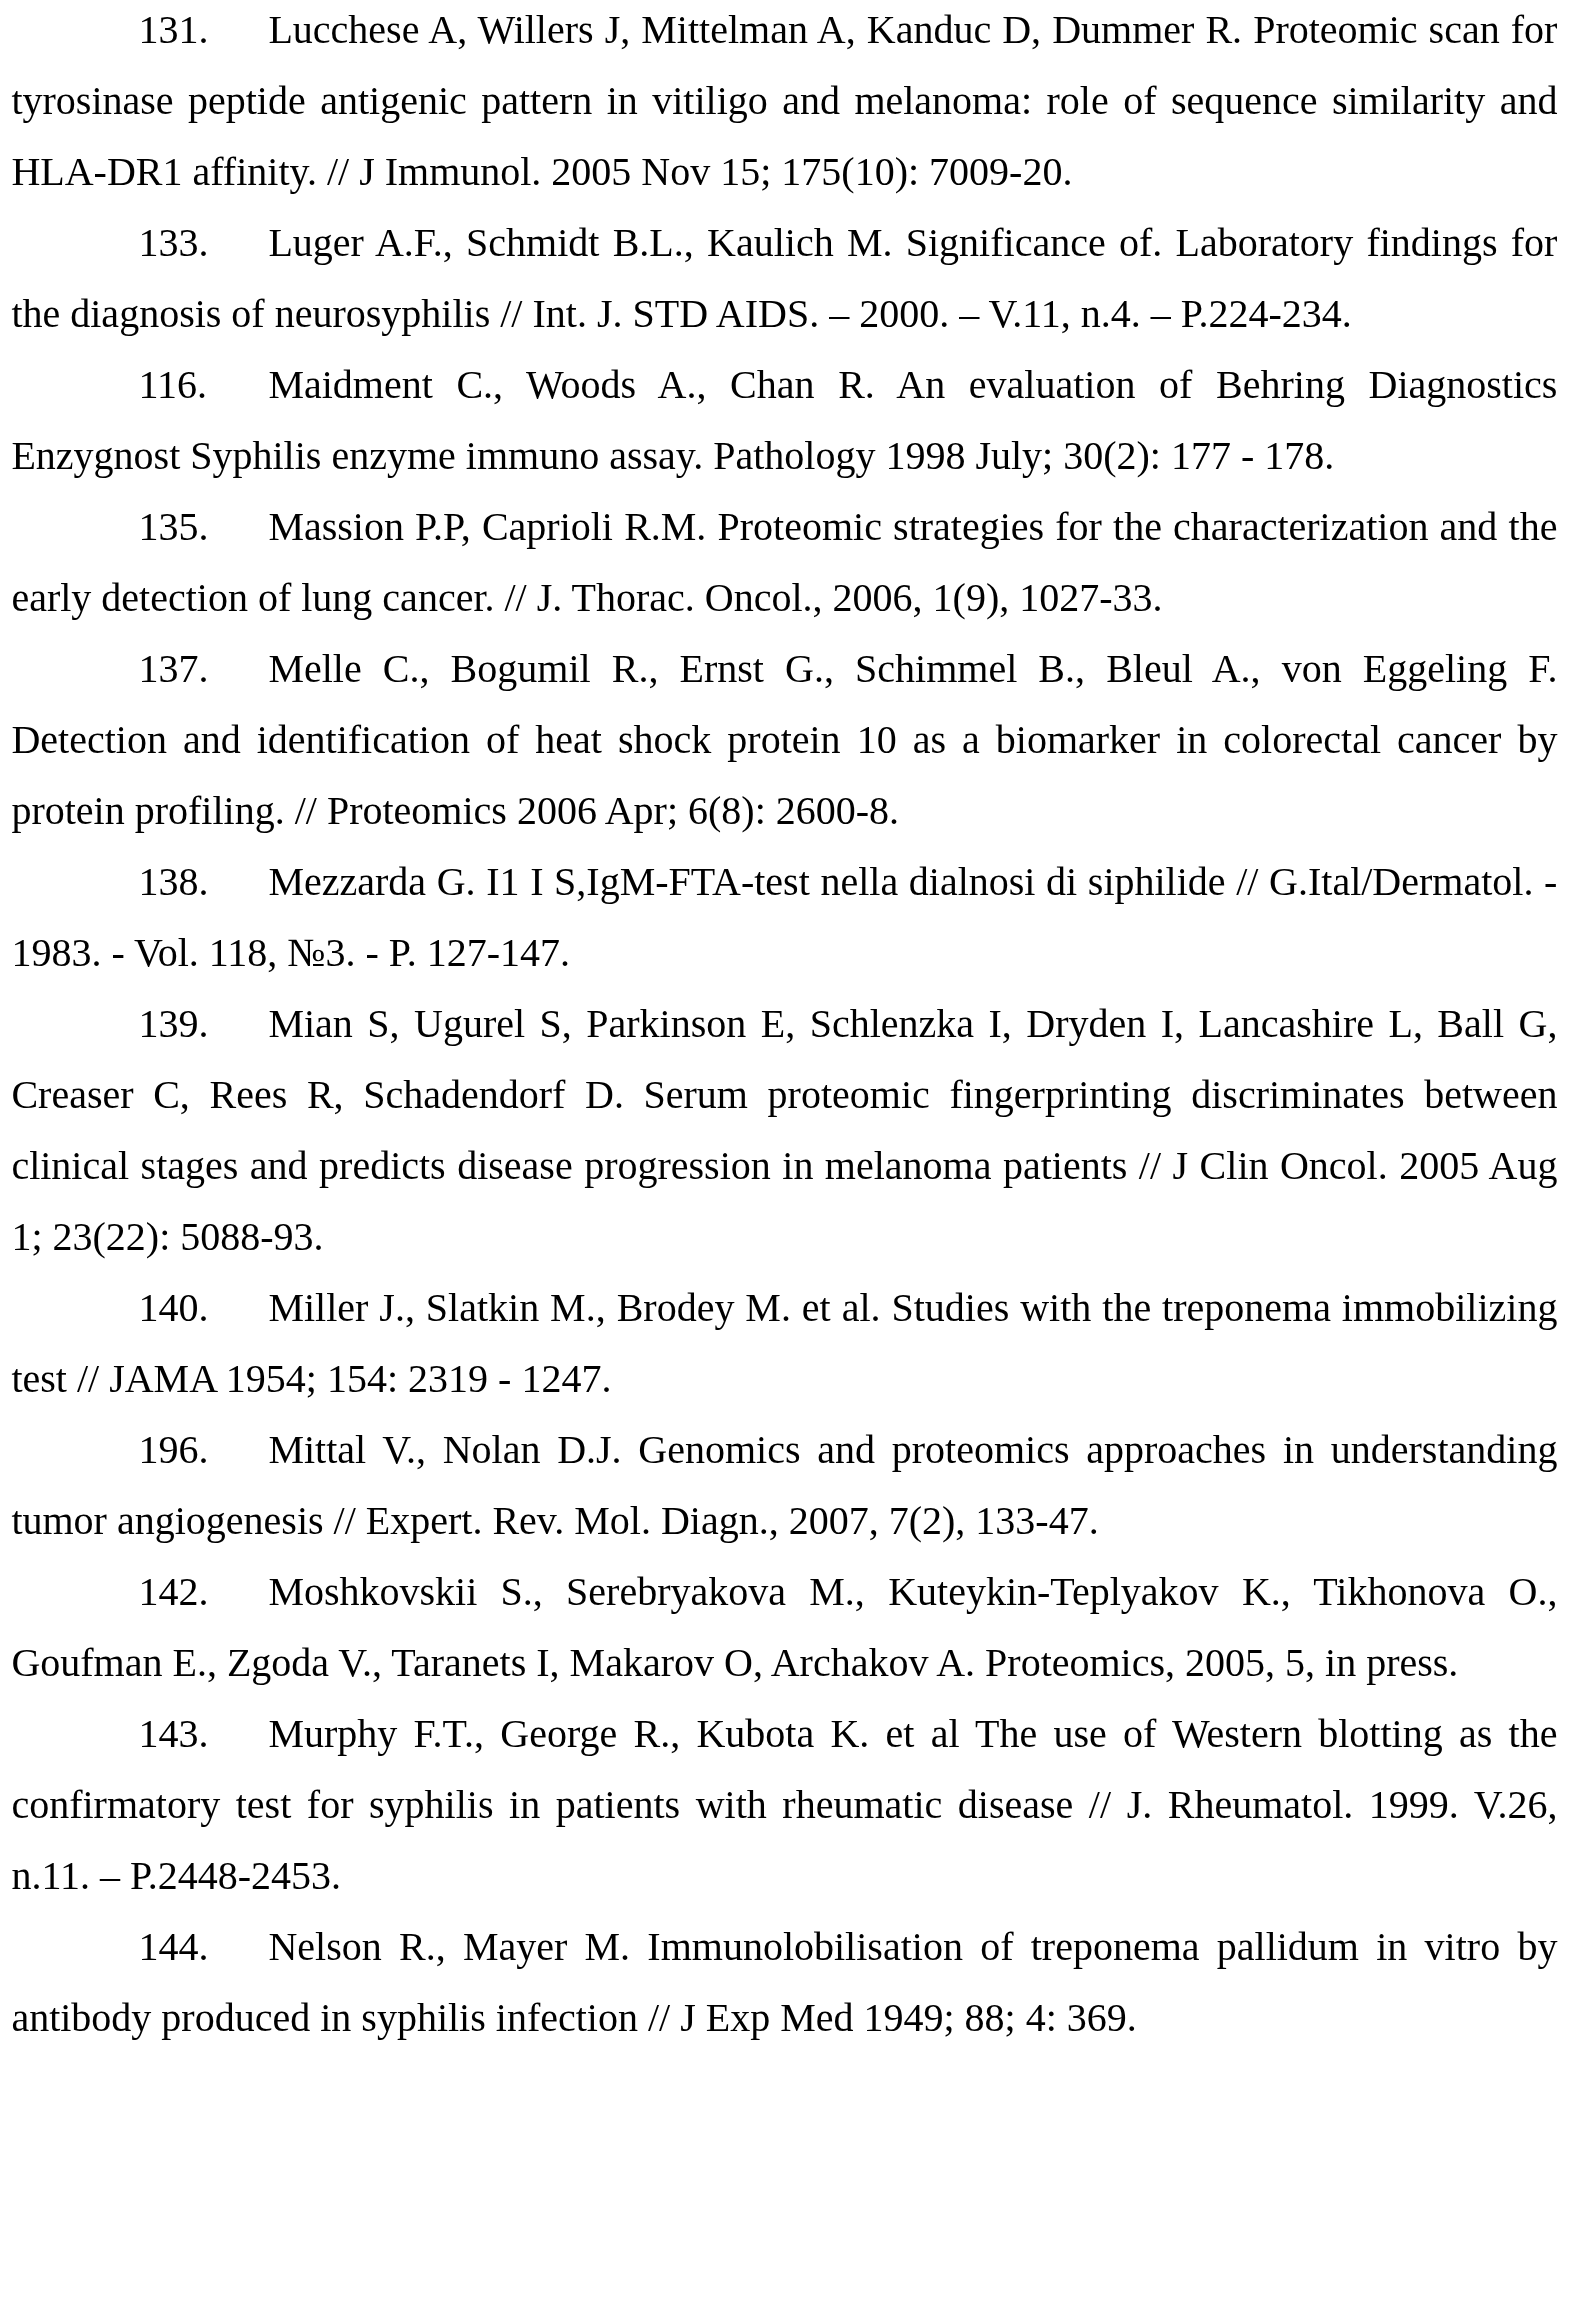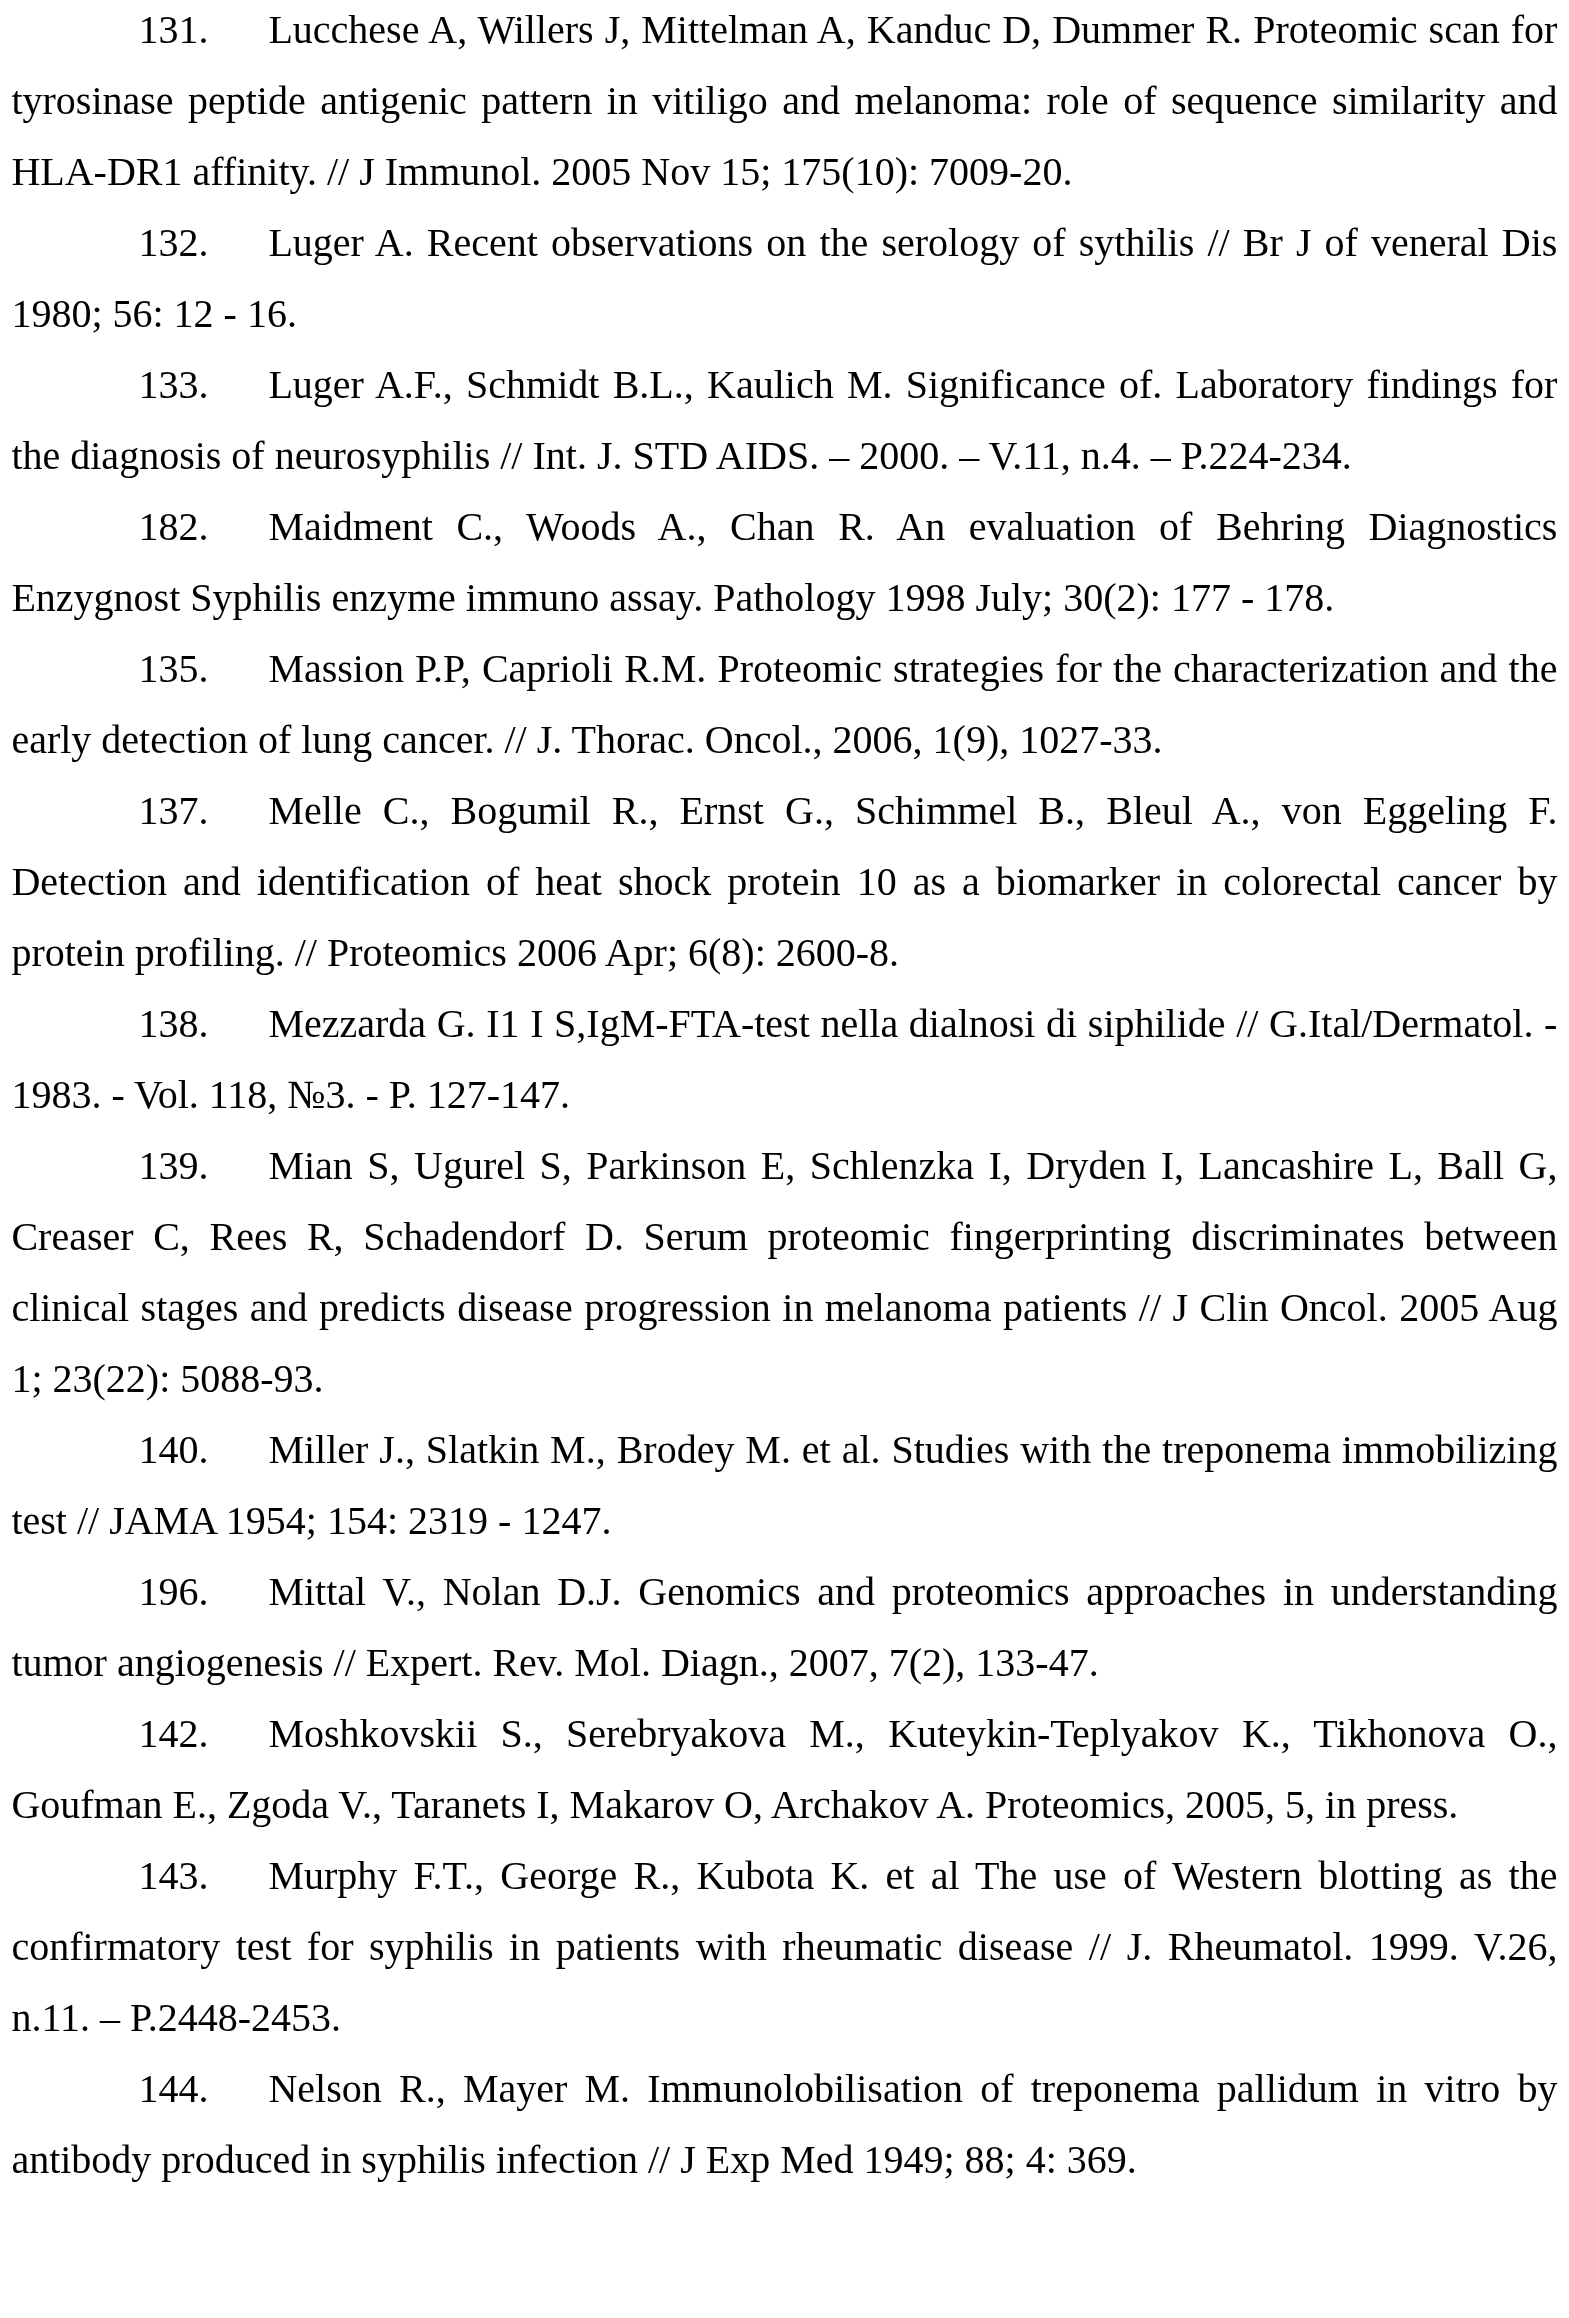--- a/index.html
+++ b/index.html
@@ -34,23 +34,22 @@
       display: inline-block;
       width: 130px;
       text-indent: 0;
     }
   </style>
 </head>
 <body>
 
 <div class="page">
   <p class="ref"><span class="num">131.</span><span>Lucchese A, Willers J, Mittelman A, Kanduc D, Dummer R. Proteomic scan for tyrosinase peptide antigenic pattern in vitiligo and melanoma: role of sequence similarity and HLA-DR1 affinity. // J Immunol. 2005 Nov 15; 175(10): 7009-20.</span></p>
-  <p class="ref"><span class="num">132.</span><span>Luger A. Recent observations on the serology of sythilis // Br J of veneral Dis 1980; 56: 12 - 16.</span></p>
   <p class="ref"><span class="num">133.</span><span>Luger A.F., Schmidt B.L., Kaulich M. Significance of. Laboratory findings for the diagnosis of neurosyphilis // Int. J. STD AIDS. – 2000. – V.11, n.4. – P.224-234.</span></p>
-  <p class="ref"><span class="num">182.</span><span>Maidment C., Woods A., Chan R. An evaluation of Behring Diagnostics Enzygnost Syphilis enzyme immuno assay. Pathology 1998 July; 30(2): 177 - 178.</span></p>
+  <p class="ref"><span class="num">116.</span><span>Maidment C., Woods A., Chan R. An evaluation of Behring Diagnostics Enzygnost Syphilis enzyme immuno assay. Pathology 1998 July; 30(2): 177 - 178.</span></p>
   <p class="ref"><span class="num">135.</span><span>Massion P.P, Caprioli R.M. Proteomic strategies for the characterization and the early detection of lung cancer. // J. Thorac. Oncol., 2006, 1(9), 1027-33.</span></p>
   <p class="ref"><span class="num">137.</span><span>Melle C., Bogumil R., Ernst G., Schimmel B., Bleul A., von Eggeling F. Detection and identification of heat shock protein 10 as a biomarker in colorectal cancer by protein profiling. // Proteomics 2006 Apr; 6(8): 2600-8.</span></p>
   <p class="ref"><span class="num">138.</span><span>Mezzarda G. I1 I S,IgM-FTA-test nella dialnosi di siphilide // G.Ital/Dermatol. - 1983. - Vol. 118, №3. - P. 127-147.</span></p>
   <p class="ref"><span class="num">139.</span><span>Mian S, Ugurel S, Parkinson E, Schlenzka I, Dryden I, Lancashire L, Ball G, Creaser C, Rees R, Schadendorf D. Serum proteomic fingerprinting discriminates between clinical stages and predicts disease progression in melanoma patients // J Clin Oncol. 2005 Aug 1; 23(22): 5088-93.</span></p>
   <p class="ref"><span class="num">140.</span><span>Miller J., Slatkin M., Brodey M. et al. Studies with the treponema immobilizing test // JAMA 1954; 154: 2319 - 1247.</span></p>
   <p class="ref"><span class="num">196.</span><span>Mittal V., Nolan D.J. Genomics and proteomics approaches in understanding tumor angiogenesis // Expert. Rev. Mol. Diagn., 2007, 7(2), 133-47.</span></p>
   <p class="ref"><span class="num">142.</span><span>Moshkovskii S., Serebryakova M., Kuteykin-Teplyakov K., Tikhonova O., Goufman E., Zgoda V., Taranets I, Makarov O, Archakov A. Proteomics, 2005, 5, in press.</span></p>
   <p class="ref"><span class="num">143.</span><span>Murphy F.T., George R., Kubota K. et al The use of Western blotting as the confirmatory test for syphilis in patients with rheumatic disease // J. Rheumatol. 1999. V.26, n.11. – P.2448-2453.</span></p>
   <p class="ref"><span class="num">144.</span><span>Nelson R., Mayer M. Immunolobilisation of treponema pallidum in vitro by antibody produced in syphilis infection // J Exp Med 1949; 88; 4: 369.</span></p>
 </div>

